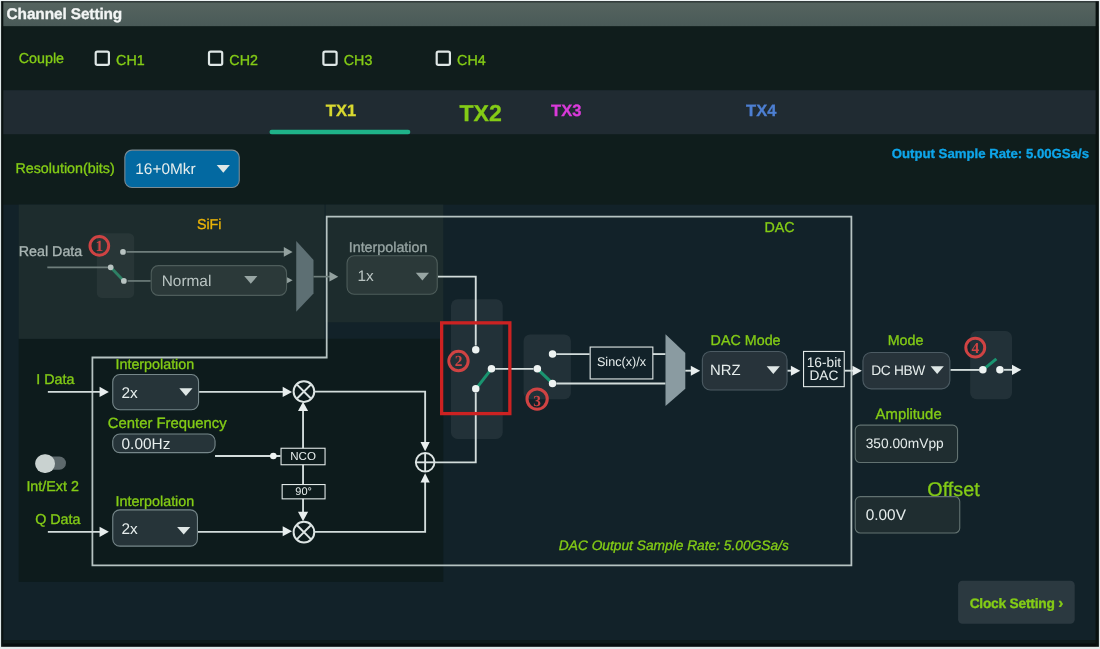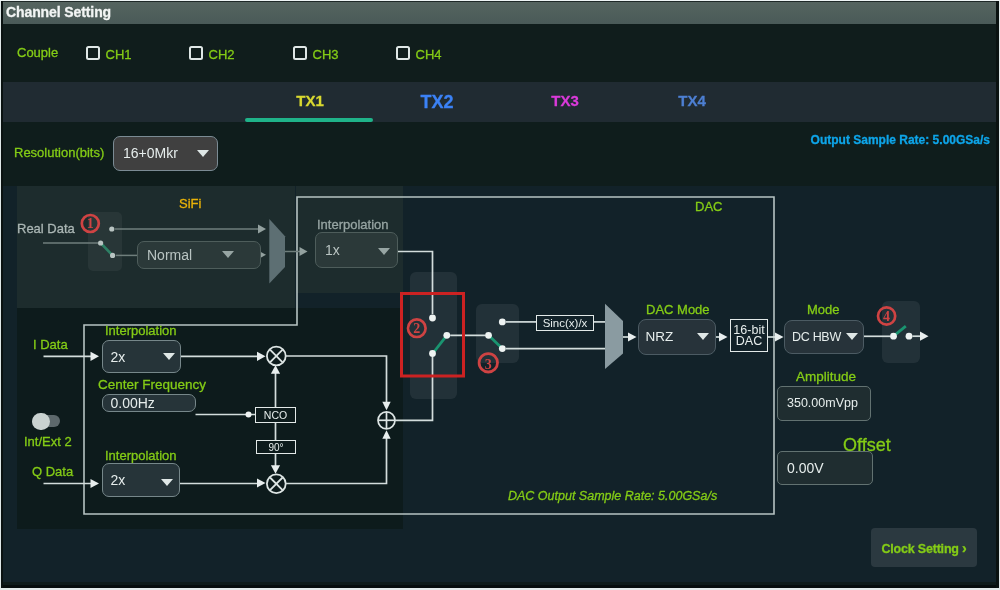--- a/index.html
+++ b/index.html
@@ -28,27 +28,27 @@
 <div class="lbl" style="left:105.5px;top:47px;">CH1</div>
 <div class="abs" style="left:189px;top:46px;width:14px;height:14px;border:2px solid #dfe7e6;border-radius:2.5px;box-sizing:border-box;"></div>
 <div class="lbl" style="left:208.5px;top:47px;">CH2</div>
 <div class="abs" style="left:293px;top:46px;width:14px;height:14px;border:2px solid #dfe7e6;border-radius:2.5px;box-sizing:border-box;"></div>
 <div class="lbl" style="left:312.5px;top:47px;">CH3</div>
 <div class="abs" style="left:396px;top:46px;width:14px;height:14px;border:2px solid #dfe7e6;border-radius:2.5px;box-sizing:border-box;"></div>
 <div class="lbl" style="left:415.5px;top:47px;">CH4</div>
 
 <div class="abs" style="left:0;top:82px;width:1000px;height:40px;background:#202b32;"></div>
 <div class="lbl b" style="left:246px;top:91.5px;width:128px;text-align:center;color:#d9d930;font-size:15px;">TX1</div>
-<div class="lbl b" style="left:373px;top:91.5px;width:128px;text-align:center;color:#3b82f6;font-size:18px;">TX2</div>
-<div class="lbl b" style="left:501px;top:91.5px;width:128px;text-align:center;color:#da3ada;font-size:15px;">TX3</div>
+<div class="lbl b" style="left:373px;top:91.5px;width:128px;text-align:center;color:#84cc16;font-size:21px;">TX2</div>
+<div class="lbl b" style="left:501px;top:91.5px;width:128px;text-align:left;color:#da3ada;font-size:15px;">TX3</div>
 <div class="lbl b" style="left:628px;top:91.5px;width:128px;text-align:center;color:#4d7fd2;font-size:15px;">TX4</div>
 <div class="abs" style="left:245px;top:118px;width:128px;height:4px;background:#1fb389;border-radius:2px;"></div>
 
 <div class="lbl" style="left:14px;top:144.5px;">Resolution(bits)</div>
-<div class="dd" style="left:113px;top:135.5px;width:105px;height:35px;border-color:#7b8b94;background:#404040;">
+<div class="dd" style="left:113px;top:135.5px;width:105px;height:35px;border-color:#7b8b94;background:#0369a1;">
     <span class="t">16+0Mkr</span>
   </div>
 <div class="caret" style="left:197px;top:150px;"></div>
 <div class="lbl b" style="right:10px;top:133px;color:#0ea5e9;font-size:12px;">Output Sample Rate: 5.00GSa/s</div>
 
 <div class="abs" style="left:0;top:186px;width:1000px;height:396px;background:#122229;"></div>
 <div class="abs" style="left:17px;top:308px;width:386px;height:221px;background:#0d1b1c;"></div>
 <div class="abs" style="left:17px;top:186px;width:278px;height:122px;background:#1d2c2d;"></div>
 <div class="abs" style="left:296px;top:186px;width:107px;height:107px;background:#1d2c2d;"></div>
 
@@ -178,21 +178,21 @@
 <div class="abs" style="left:32px;top:414.5px;width:28px;height:12px;background:#5d696c;border-radius:6px;"></div>
 <div class="abs" style="left:32.4px;top:412.9px;width:17.2px;height:17.2px;background:#c9d2d0;border-radius:50%;"></div>
 
 <div class="lbl" style="left:32px;top:464px;">Q Data</div>
 <div class="lbl" style="left:105px;top:447.5px;">Interpolation</div>
 <div class="dd" style="left:102px;top:463px;width:78px;height:34px;">
     <span class="t" style="margin-left:7.5px;">2x</span>
   </div>
 <div class="caret" style="left:161px;top:478.5px;"></div>
 
-<div class="wbox" style="left:536px;top:315px;width:58px;height:16px;font-size:11.5px;">Sinc(x)/x</div>
+<div class="wbox" style="left:536px;top:315px;width:58px;height:30px;font-size:11.5px;">Sinc(x)/x</div>
 
 <div class="lbl" style="left:695px;top:198.5px;">DAC</div>
 <div class="lbl" style="left:646px;top:302px;font-size:13px;">DAC Mode</div>
 <div class="dd" style="left:638px;top:318.5px;width:78px;height:36px;border-color:#4c5b63;background:#27333a;border-radius:8px;font-size:13.5px;">
     <span class="t" style="margin-left:6.5px;">NRZ</span>
   </div>
 <div class="caret" style="left:697px;top:333px;"></div>
 
 <div class="wbox" style="left:730px;top:319px;width:38px;height:33px;border-width:1.8px;font-size:12.5px;line-height:10.5px;text-align:center;">16-bit<br>DAC</div>
 

